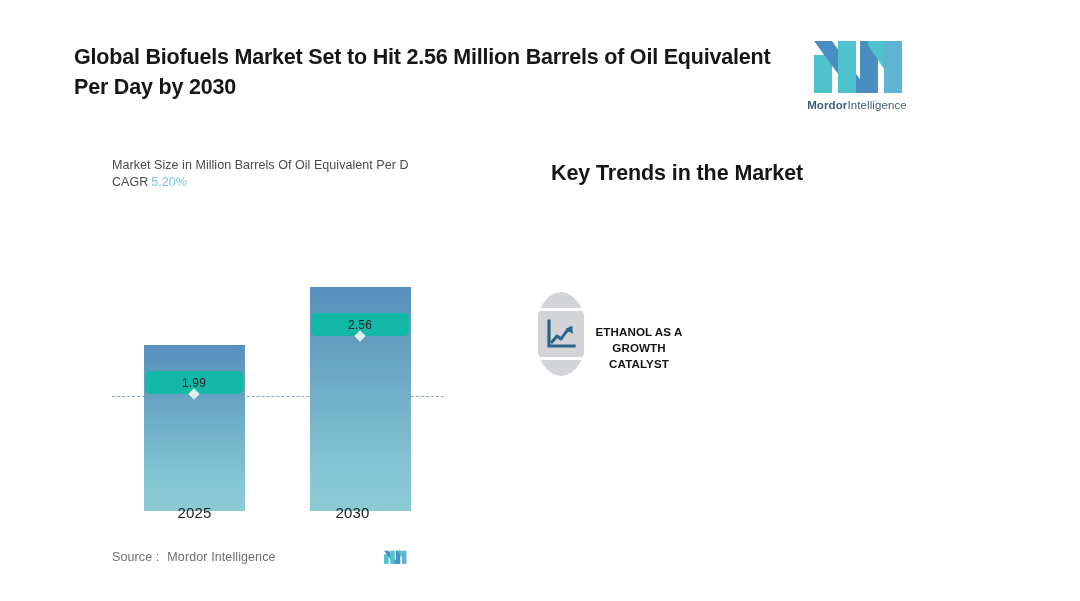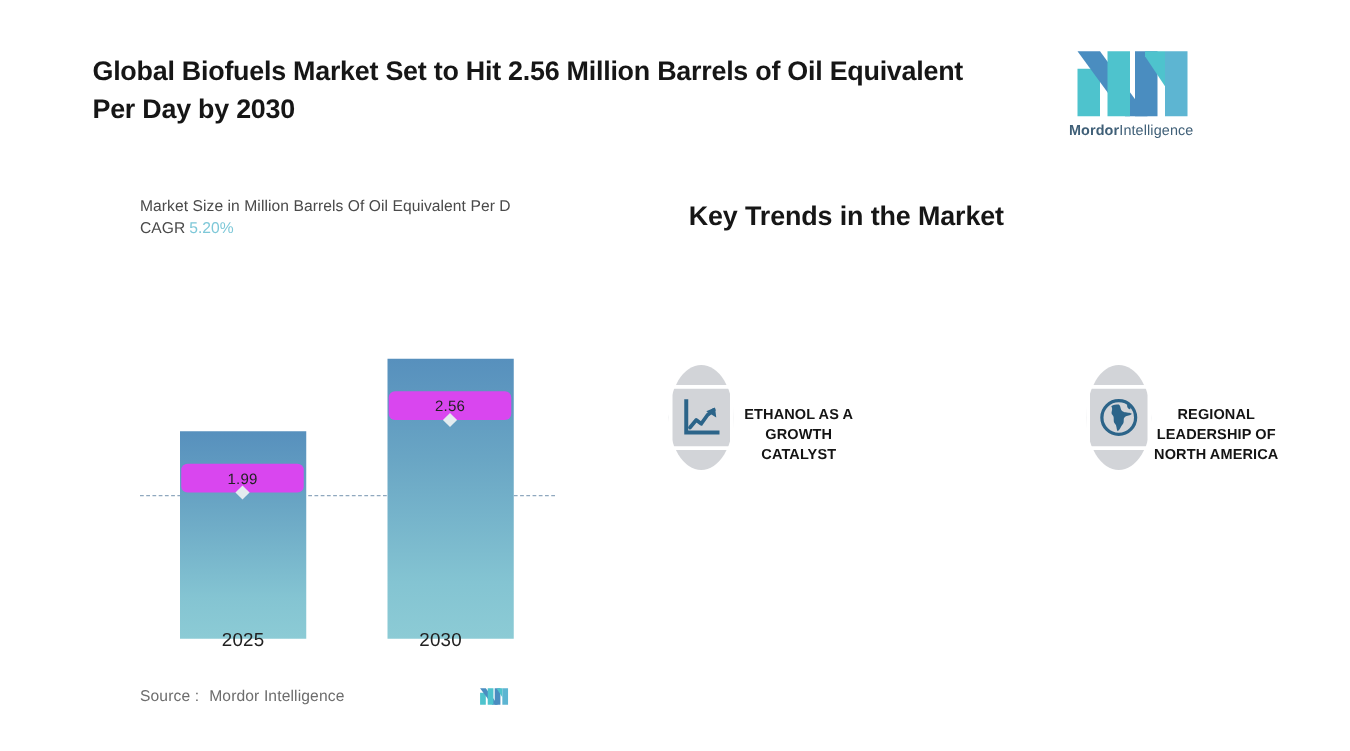--- a/index.html
+++ b/index.html
@@ -25,21 +25,21 @@
     font-size: 21.5px;
     font-weight: bold;
     line-height: 30px;
     letter-spacing: -0.2px;
     color: #161616;
   }
 
   
   .brand-logo {
     position: absolute;
-    left: 846px;
+    left: 798px;
     top: 35px;
     width: 118px;
     height: 80px;
   }
   .brand-mark { display:block; }
   .brand-word {
     margin-top: 2px;
     font-size: 11.5px;
     letter-spacing: 0.1px;
     color: #3f5f77;
@@ -105,21 +105,21 @@
     width: 101px;
     background: linear-gradient(to bottom, #5790bd 0%, #69a5c4 35%, #84c4d2 80%, #8ccbd5 100%);
   }
   .bar-a { left: 32px;  height: 166px; }
   .bar-b { left: 198px; height: 224px; }
 
   .val-box {
     position: absolute;
     width: 98px;
     height: 23px;
-    background: #d946ef;
+    background: #14b8a6;
     border-radius: 5px;
     font-size: 12px;
     color: #222;
     display: flex;
     align-items: center;
     justify-content: center;
     letter-spacing: 0.2px;
   }
   .val-box::after {
     content: "";
@@ -283,29 +283,15 @@
         <svg width="34" height="34" viewBox="0 0 34 34">
           <path d="M5 4 L5 29 L30 29" stroke="#2c6489" stroke-width="3.2" fill="none" stroke-linecap="square"></path>
           <polyline points="8,25 13,19 17,22 22,15 27,11" stroke="#2c6489" stroke-width="3" fill="none" stroke-linejoin="round" stroke-linecap="round"></polyline>
           <polygon points="28,9 29,17 21,12" fill="#2c6489"></polygon>
         </svg>
       </div>
     </div>
     <div class="trend-caption">ETHANOL AS A GROWTH CATALYST</div>
   </div>
 
-  <div class="trend-item">
-    <div class="trend-circle">
-      <div class="trend-inner">
-        <svg width="34" height="34" viewBox="0 0 34 34">
-          <circle cx="17" cy="17" r="13.5" fill="none" stroke="#2c6489" stroke-width="2.6"></circle>
-          <path d="M11 8 C13 11, 10 13, 12 15 C14 17, 12 20, 14 22 C15.5 23.5, 15 26, 16 28
-                   C18 27, 18.5 24, 20 22.5 C22 20.5, 20 18, 22 16.5 C24 15, 26 16, 27.5 14
-                   C25 12.5, 22 13.5, 20 12 C18 10.5, 19 8, 17 6.5 C15 6.5, 12.5 6.5, 11 8 Z" fill="#2c6489"></path>
-          <path d="M24 6 C26 7, 27 9, 26 10.5 C24.5 10, 23 8.5, 24 6 Z" fill="#2c6489"></path>
-        </svg>
-      </div>
-    </div>
-    <div class="trend-caption">REGIONAL LEADERSHIP OF NORTH AMERICA</div>
-  </div>
 
 
 </div>
 
 </body></html>

